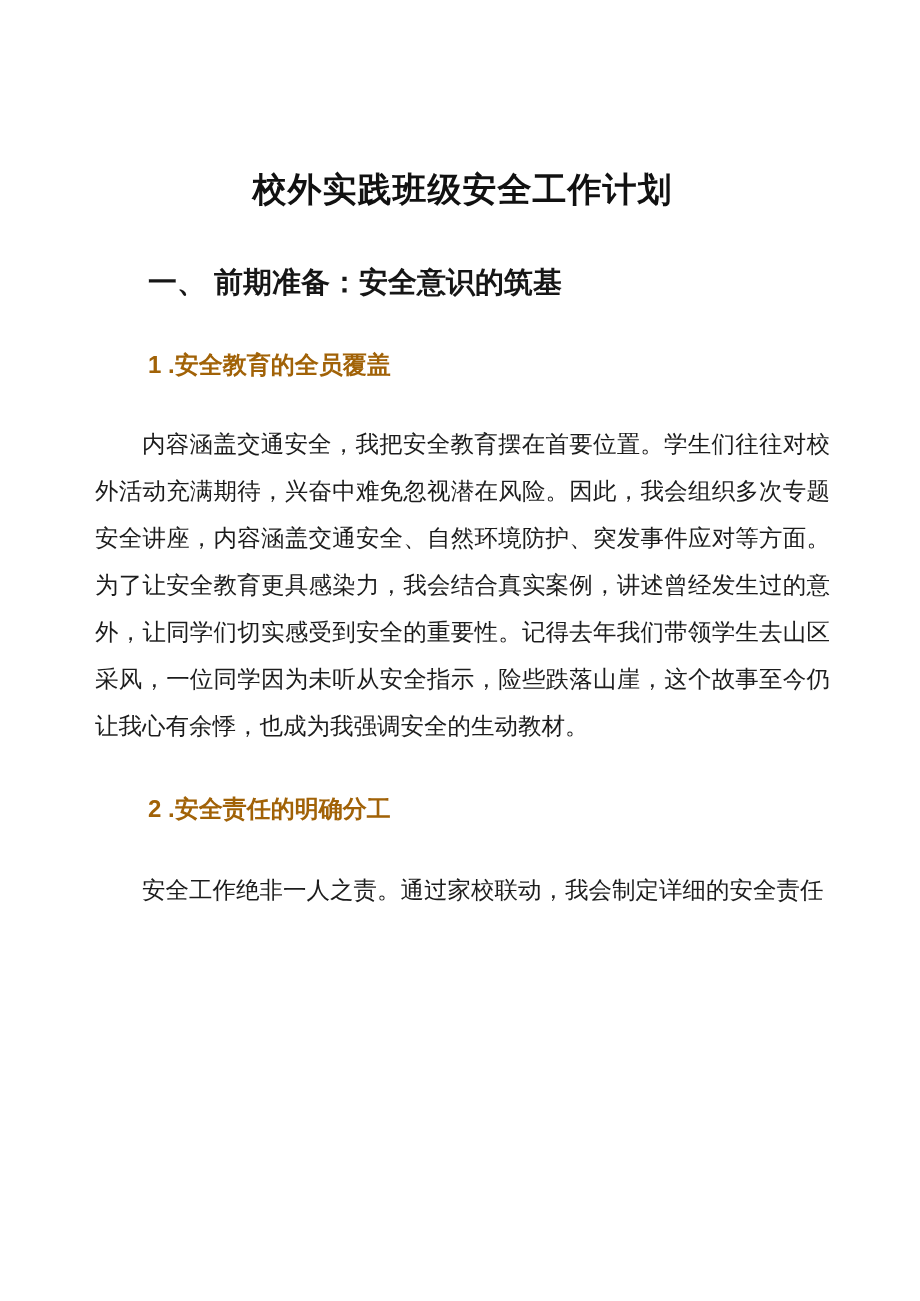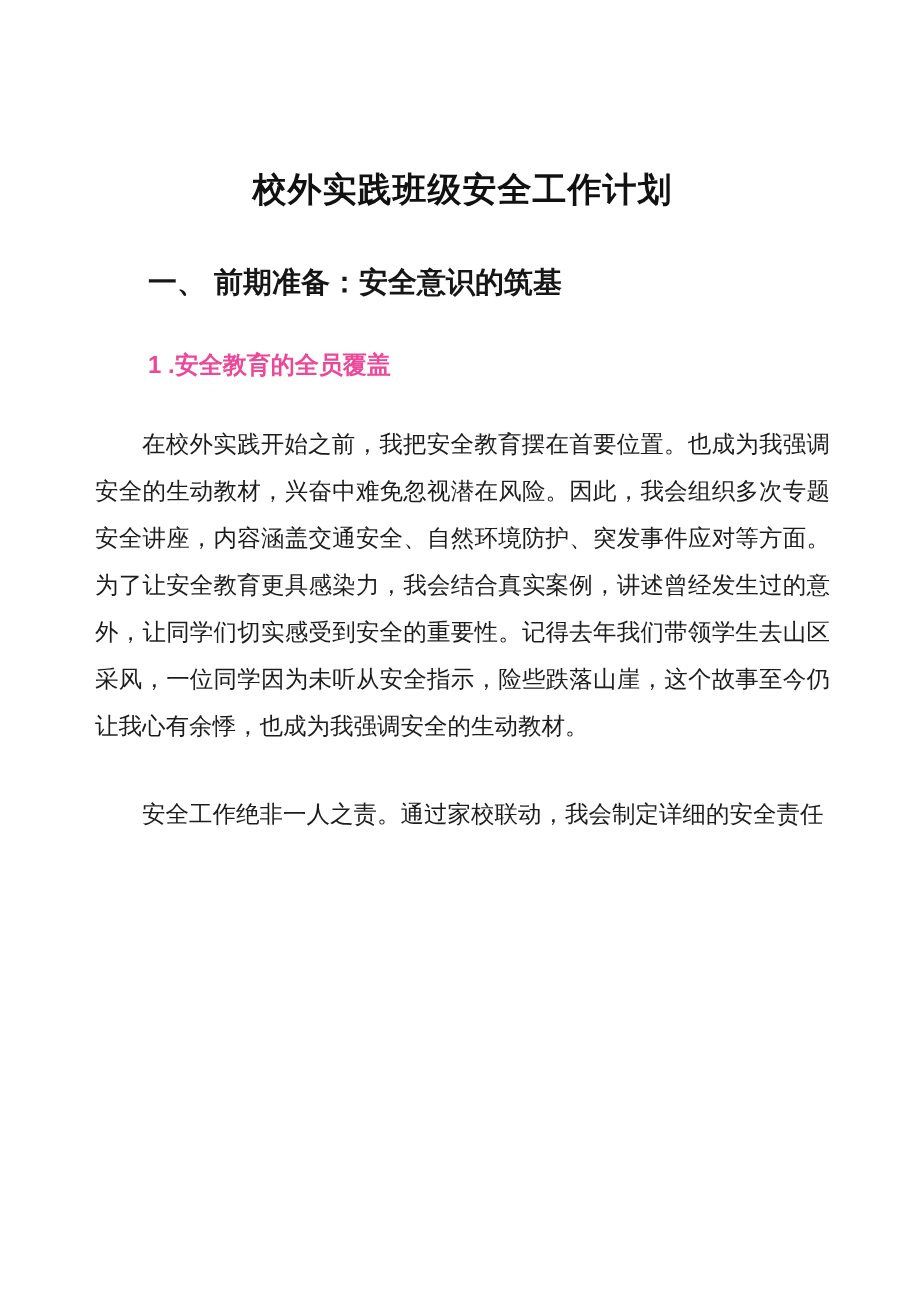--- a/index.html
+++ b/index.html
@@ -36,21 +36,21 @@
     line-height: 40px;
     color: #161616;
   }
   .heading2 {
     margin: 46px 0 0 0;
     padding-left: 53px;
     font-family: "Liberation Sans", sans-serif;
     font-weight: 700;
     font-size: 24px;
     line-height: 34px;
-    color: #ec4899;
+    color: #a16207;
   }
   .heading2.second {
     margin-top: 42px;
   }
   .para {
     margin: 39px 0 0 0;
     font-family: "Liberation Serif", serif;
     font-size: 23.5px;
     line-height: 47px;
     text-align: justify;
@@ -68,18 +68,19 @@
 </head>
 <body>
 
 <div class="page">
   <h1 class="doc-title">校外实践班级安全工作计划</h1>
 
   <h2 class="heading1">一、 前期准备：安全意识的筑基</h2>
 
   <h3 class="heading2">1 .安全教育的全员覆盖</h3>
 
-  <p class="para p1">在校外实践开始之前，我把安全教育摆在首要位置。也成为我强调安全的生动教材，兴奋中难免忽视潜在风险。因此，我会组织多次专题安全讲座，内容涵盖交通安全、自然环境防护、突发事件应对等方面。为了让安全教育更具感染力，我会结合真实案例，讲述曾经发生过的意外，让同学们切实感受到安全的重要性。记得去年我们带领学生去山区采风，一位同学因为未听从安全指示，险些跌落山崖，这个故事至今仍让我心有余悸，也成为我强调安全的生动教材。</p>
+  <p class="para p1">内容涵盖交通安全，我把安全教育摆在首要位置。学生们往往对校外活动充满期待，兴奋中难免忽视潜在风险。因此，我会组织多次专题安全讲座，内容涵盖交通安全、自然环境防护、突发事件应对等方面。为了让安全教育更具感染力，我会结合真实案例，讲述曾经发生过的意外，让同学们切实感受到安全的重要性。记得去年我们带领学生去山区采风，一位同学因为未听从安全指示，险些跌落山崖，这个故事至今仍让我心有余悸，也成为我强调安全的生动教材。</p>
 
 
+  <h3 class="heading2 second">2 .安全责任的明确分工</h3>
 
   <p class="para p3">安全工作绝非一人之责。通过家校联动，我会制定详细的安全责任</p>
 </div>
 
 </body></html>

